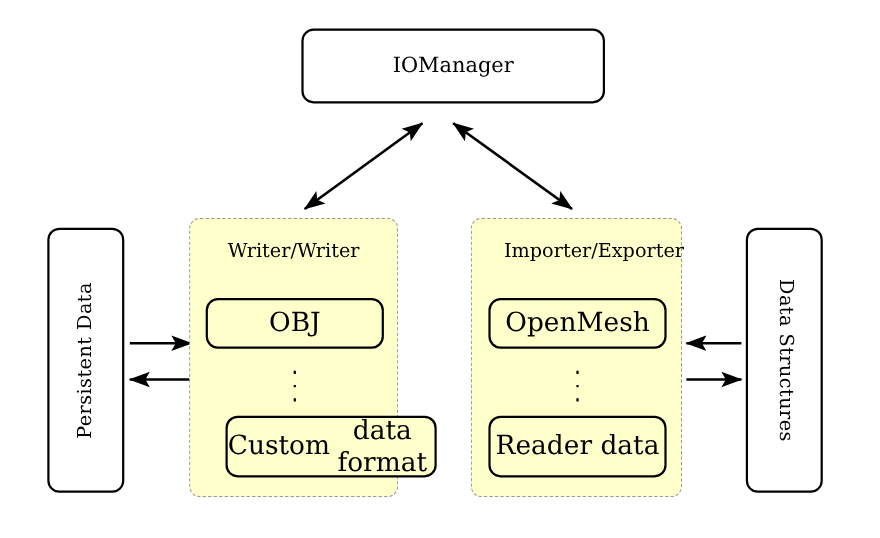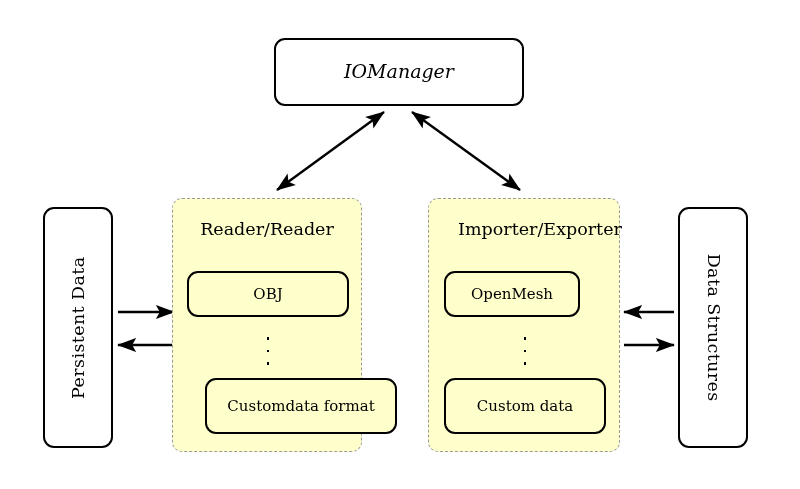--- a/index.html
+++ b/index.html
@@ -83,21 +83,21 @@
     left: 0; top: 0;
     width: 800px;
     height: 489px;
     overflow: visible;
     pointer-events: none;
   }
   .io-label {
     font-size: 19px;
   }
   .box-label {
-    font-size: 15px;
+    font-size: 24px;
   }
 </style>
 </head>
 <body>
 
 <div id="diagram">
 
   <svg class="arrows" viewBox="0 0 800 489">
     <defs>
       <marker id="ah" markerWidth="9" markerHeight="9" refX="7.6" refY="3.1" orient="auto" markerUnits="strokeWidth">
@@ -114,62 +114,62 @@
 
     <line x1="118" y1="312" x2="174" y2="312" stroke="#000000" stroke-width="2.4" marker-end="url(#ah)"></line>
 
     <line x1="174" y1="345" x2="118" y2="345" stroke="#000000" stroke-width="2.4" marker-end="url(#ah)"></line>
 
     <line x1="674" y1="312" x2="624" y2="312" stroke="#000000" stroke-width="2.4" marker-end="url(#ah)"></line>
 
     <line x1="624" y1="345" x2="674" y2="345" stroke="#000000" stroke-width="2.4" marker-end="url(#ah)"></line>
   </svg>
 
-  <div class="node io-label" style="left:274px; top:38px; width:250px; height:68px;font-style:italic;">
+  <div class="node io-label" style="left:274px; top:26px; width:276px; height:68px;">
     <span>IOManager</span>
   </div>
 
   <div class="node" style="left:43px; top:207px; width:70px; height:241px;">
     <span class="side-label rot-left">Persistent Data</span>
   </div>
 
   <div class="node" style="left:678px; top:207px; width:70px; height:241px;">
     <span class="side-label rot-right">Data Structures</span>
   </div>
 
   <div class="panel" style="left:172px; top:198px; width:190px; height:254px;">
-    <div class="panel-title" style="top:20px;">Reader/Reader</div>
+    <div class="panel-title" style="top:20px;">Writer/Writer</div>
 
     <div class="node filled box-label" style="left:14px; top:72px; width:162px; height:46px;">
       <span>OBJ</span>
     </div>
 
     <div class="vdots" style="left:93px; top:138px; width:4px; height:28px;">
       <span></span>
       <span></span>
       <span></span>
     </div>
 
     <div class="node filled box-label" style="left:32px; top:179px; width:192px; height:56px; ">
       <span>Custom</span>
       <span>data format</span>
     </div>
   </div>
 
   <div class="panel" style="left:428px; top:198px; width:192px; height:254px;">
     <div class="panel-title" style="top:20px;padding-left:16px;">Importer/Exporter</div>
 
-    <div class="node filled box-label" style="left:15px; top:72px; width:136px; height:46px;">
+    <div class="node filled box-label" style="left:15px; top:72px; width:162px; height:46px;">
       <span>OpenMesh</span>
     </div>
 
     <div class="vdots" style="left:94px; top:138px; width:4px; height:28px;">
       <span></span>
       <span></span>
       <span></span>
     </div>
 
     <div class="node filled box-label" style="left:15px; top:179px; width:162px; height:56px; flex-direction:column;">
-      <span>Custom data</span>
+      <span>Reader data</span>
     </div>
   </div>
 
 </div>
 
 </body></html>

